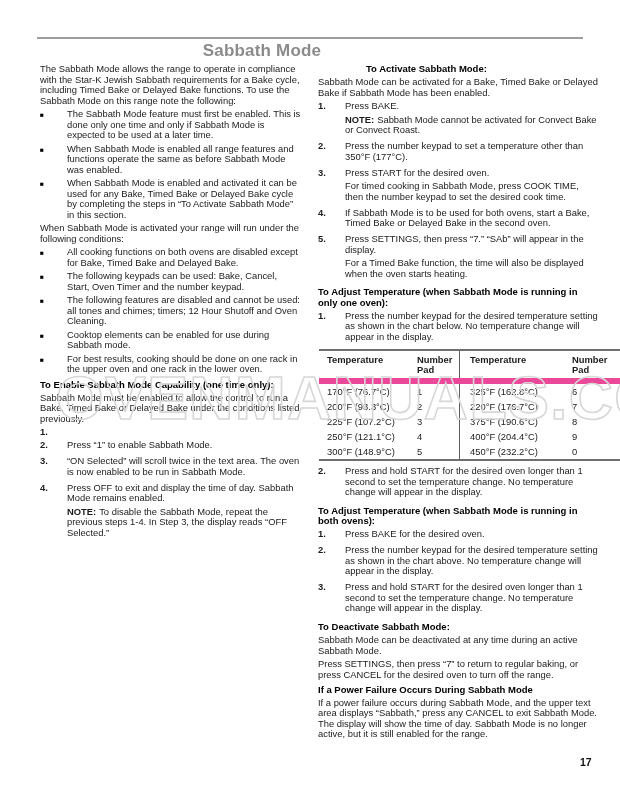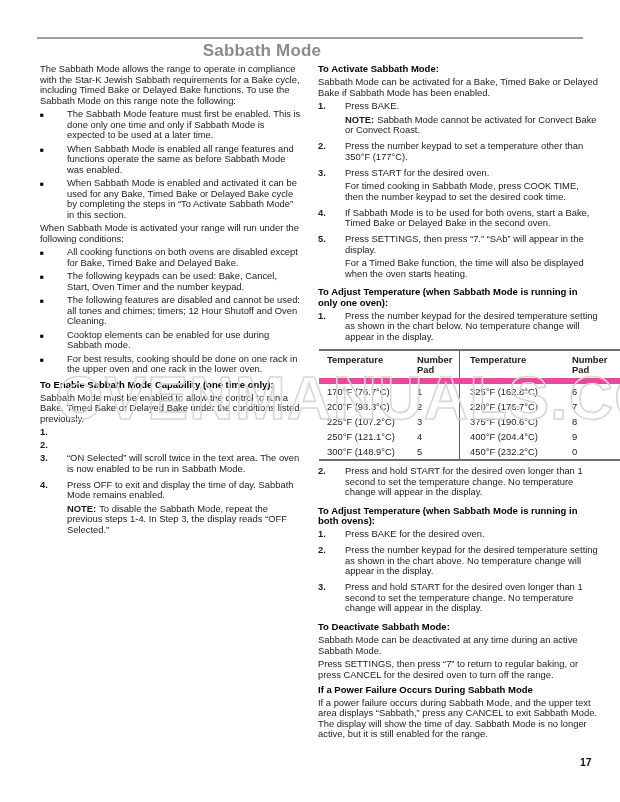--- a/index.html
+++ b/index.html
@@ -18,21 +18,21 @@
 
   .col { position:absolute; top:64px; font-size:9.4px; line-height:10.5px; }
   .col-left  { left:40px;  width:262px; }
   .col-right { left:318px; width:281px; }
 
   .col p { margin:0 0 3px 0; }
   h3 {
     font-size:9.5px; line-height:10.6px; font-weight:bold; color:#000;
     margin:5px 0 2.5px 0;
   }
-  h3.first { margin-top:0; }
+  h3.first { margin-top:0;margin-left:48px; }
 
   .bullet { display:flex; margin-bottom:3px; }
   .bullet .marker { flex:none; width:27px; font-size:6.5px; line-height:10.5px; color:#000; padding-top:1px; }
   .bullet .btext { flex:1; }
 
   .step { display:flex; margin-bottom:2.5px; }
   .step .num { flex:none; width:27px; font-weight:bold; }
   .step .sbody { flex:1; }
   .step .sbody p { margin:0 0 3px 0; }
   .note-label { font-weight:bold; padding-right:3px; }
@@ -105,20 +105,23 @@
     </div>
 
     <h3>To Enable Sabbath Mode Capability (one time only):</h3>
     <p>Sabbath Mode must be enabled to allow the control to run a Bake, Timed Bake or Delayed Bake under the conditions listed previously.</p>
 
     <div class="step">
       <span class="num">1.</span>
     </div>
     <div class="step">
       <span class="num">2.</span>
+      <div class="sbody">
+          <p>Press “1” to enable Sabbath Mode.</p>
+        </div>
     </div>
     <div class="step">
       <span class="num">3.</span>
       <div class="sbody">
           <p>“ON Selected” will scroll twice in the text area. The oven is now enabled to be run in Sabbath Mode.</p>
         </div>
     </div>
     <div class="step">
       <span class="num">4.</span>
       <div class="sbody">

